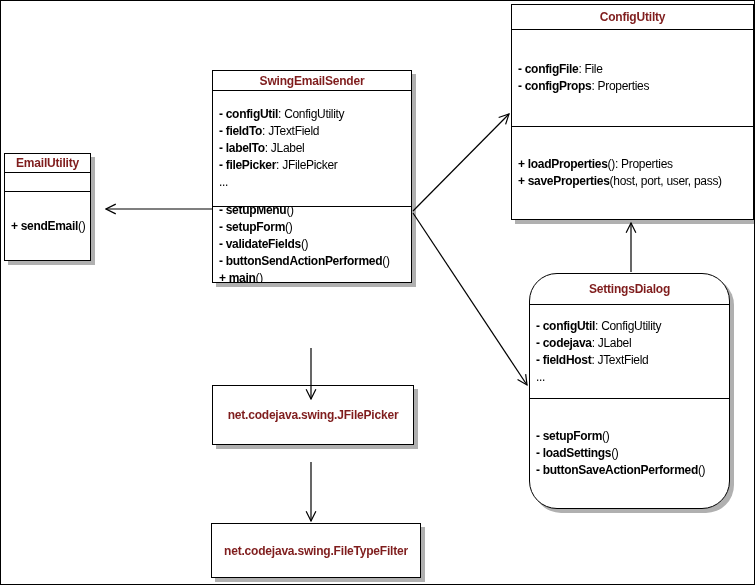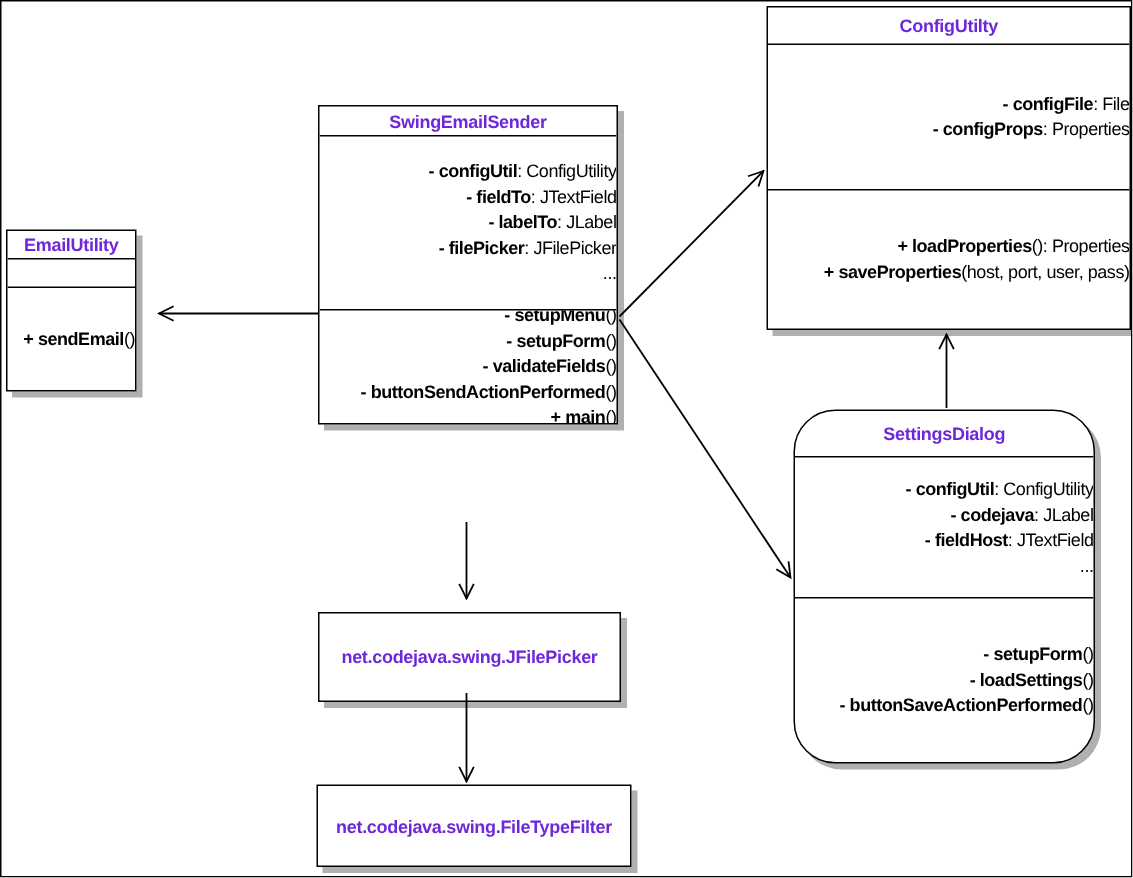--- a/index.html
+++ b/index.html
@@ -24,21 +24,21 @@
     flex-direction: column;
     overflow: hidden;
   }
 
   .uml-title {
     flex: 0 0 auto;
     display: flex;
     align-items: center;
     justify-content: center;
     border-bottom: 1.4px solid #000000;
-    color: #6d28d9;
+    color: #7f1d1d;
     font-weight: bold;
     font-size: 12px;
     white-space: nowrap;
     letter-spacing: -0.2px;
   }
 
   .uml-sec {
     flex: 0 0 auto;
     display: flex;
     flex-direction: column;
@@ -48,21 +48,20 @@
   }
   .uml-sec.grow { flex: 1 1 auto; border-bottom: none; }
 
   .member {
     padding-left: 6px;
     font-size: 12px;
     line-height: 17px;
     color: #000000;
     white-space: nowrap;
     letter-spacing: -0.3px;
-    text-align: right;
   }
   .member .b { font-weight: bold; }
   .member .r { font-weight: normal; }
 
   .single-title { height: 100%; border-bottom: none; }
 
   svg.arrows {
     position: absolute;
     left: 0; top: 0;
     width: 755px; height: 585px;
@@ -121,21 +120,21 @@
       <div class="member"><span class="b">- fieldHost</span><span class="r">: JTextField</span></div>
       <div class="member"><span class="b"></span><span class="r">...</span></div>
     </div>
     <div class="uml-sec grow">
       <div class="member"><span class="b">- setupForm</span><span class="r">()</span></div>
       <div class="member"><span class="b">- loadSettings</span><span class="r">()</span></div>
       <div class="member"><span class="b">- buttonSaveActionPerformed</span><span class="r">()</span></div>
     </div>
   </div>
 
-  <div class="uml-class" style="left:211px; top:407px; width:202px; height:60px;">
+  <div class="uml-class" style="left:211px; top:384px; width:202px; height:60px;">
     <div class="uml-title single-title">net.codejava.swing.JFilePicker</div>
   </div>
 
   <div class="uml-class" style="left:210px; top:522px; width:210px; height:55px;">
     <div class="uml-title single-title">net.codejava.swing.FileTypeFilter</div>
   </div>
 
   <svg class="arrows" viewBox="0 0 755 585">
     <defs>
       <marker id="openArrow" viewBox="0 0 12 12" refX="11" refY="6" markerWidth="13" markerHeight="13" orient="auto" markerUnits="userSpaceOnUse">

